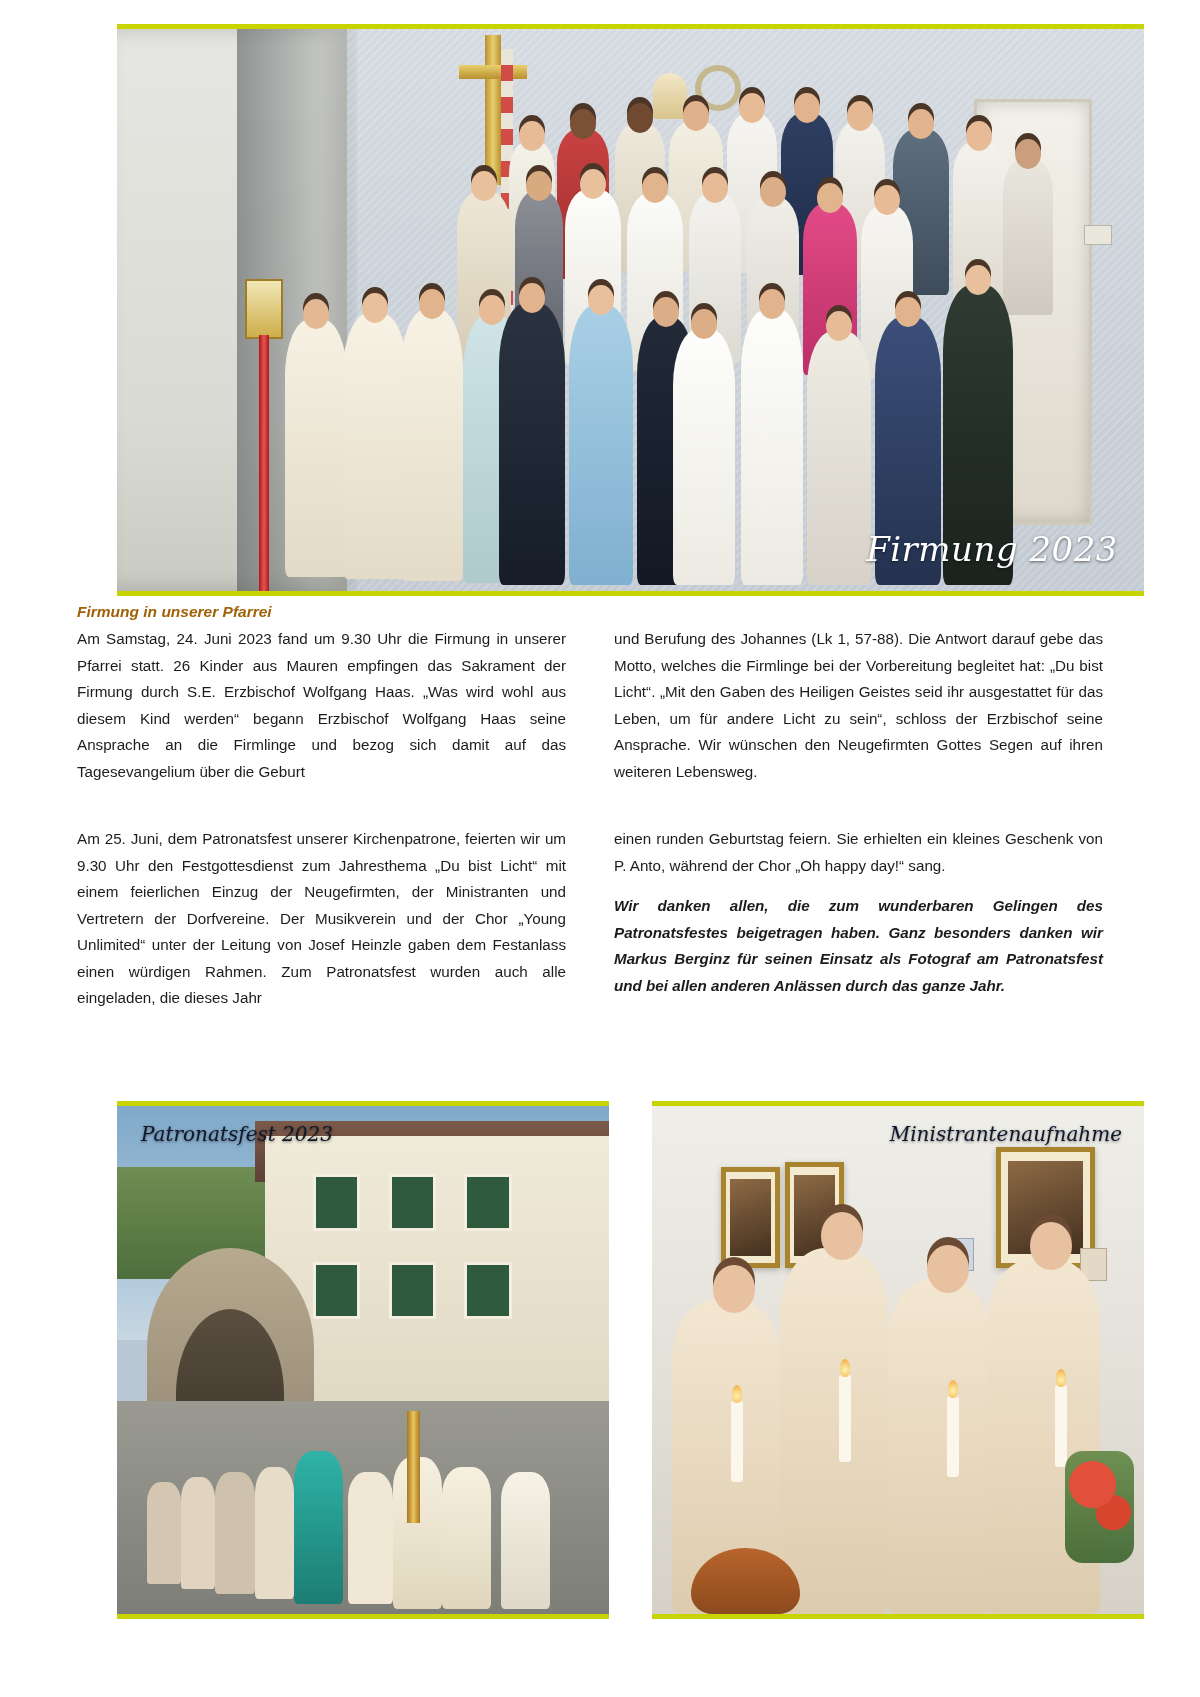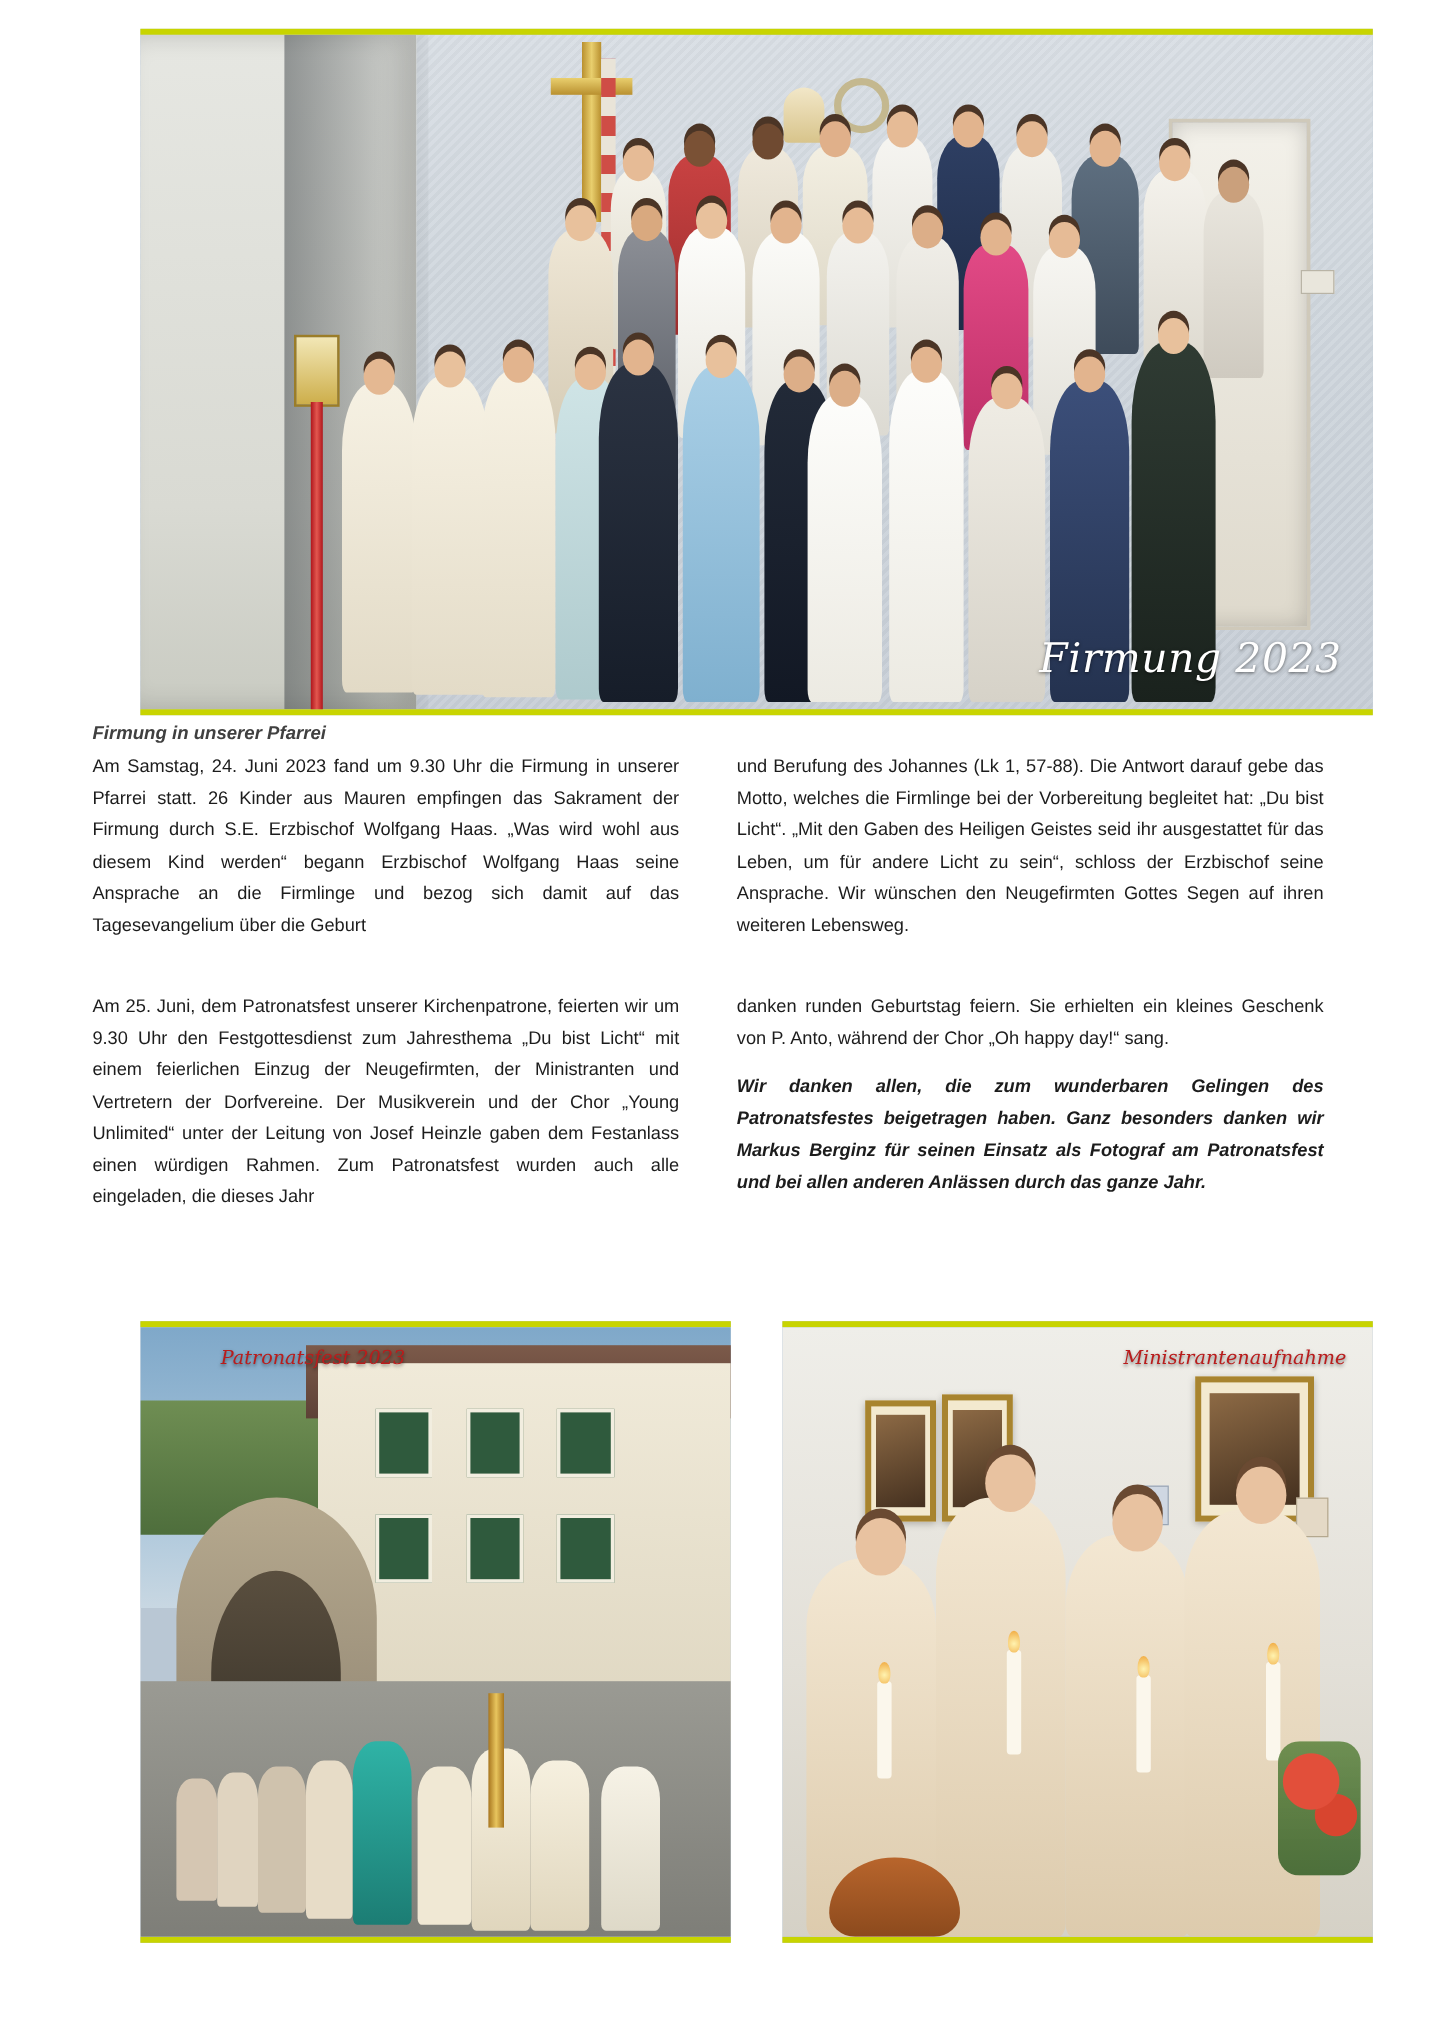--- a/index.html
+++ b/index.html
@@ -170,21 +170,21 @@
     width: 1027px;
     left: 77px;
   }
   .article.a1 { top: 603px; }
   .article.a2 { top: 826px; }
 
   .art-heading {
     font-weight: bold;
     font-style: italic;
     font-size: 15.5px;
-    color: #404040;
+    color: #a16207;
     margin: 0 0 5px 0;
   }
   .cols {
     display: flex;
     gap: 48px;
   }
   .col {
     width: 489px;
   }
   .col p {
@@ -209,24 +209,23 @@
     top: 1085px;
   }
   .bottom-figure.left  { left: 77px; }
   .bottom-figure.right { left: 612px; }
 
   .bottom-caption {
     position: absolute;
     top: 16px;
     font-family: "DejaVu Serif", serif;
     font-style: italic;
-    font-size: 16px;
-    color: #b91c1c;
+    font-size: 20px;
+    color: #0f172a;
     text-shadow: 0 1px 3px rgba(0,0,0,.5);
-    margin-left: 43px;
   }
   .bottom-caption.cl { left: 24px; }
   .bottom-caption.cr { right: 22px; }
 
   
   .proc-sky {
     position: absolute; left: 0; top: 0; width: 100%; height: 46%;
     background: linear-gradient(180deg,#7fa8c9 0%, #a7c4da 60%, #c8d7e2 100%);
   }
   .proc-hill {
@@ -456,21 +455,21 @@
       </div>
     </div>
   </section>
 
   <section class="article a2">
     <div class="cols">
       <div class="col">
         <p>Am 25. Juni, dem Patronatsfest unserer Kirchenpatrone, feierten wir um 9.30 Uhr den Festgottesdienst zum Jahresthema „Du bist Licht“ mit einem feierlichen Einzug der Neugefirmten, der Ministranten und Vertretern der Dorfvereine. Der Musikverein und der Chor „Young Unlimited“ unter der Leitung von Josef Heinzle gaben dem Festanlass einen würdigen Rahmen. Zum Patronatsfest wurden auch alle eingeladen, die dieses Jahr</p>
       </div>
       <div class="col">
-        <p>danken runden Geburtstag feiern. Sie erhielten ein kleines Geschenk von P. Anto, während der Chor „Oh happy day!“ sang.</p>
+        <p>einen runden Geburtstag feiern. Sie erhielten ein kleines Geschenk von P. Anto, während der Chor „Oh happy day!“ sang.</p>
         <p class="italic">Wir danken allen, die zum wunderbaren Gelingen des Patronatsfestes beigetragen haben. Ganz besonders danken wir Markus Berginz für seinen Einsatz als Fotograf am Patronatsfest und bei allen anderen Anlässen durch das ganze Jahr.</p>
       </div>
     </div>
   </section>
 
   <figure class="bottom-figure left">
     <div class="photo">
       <div class="photo-inner">
         <div class="proc-sky"></div>
         <div class="proc-hill"></div>

